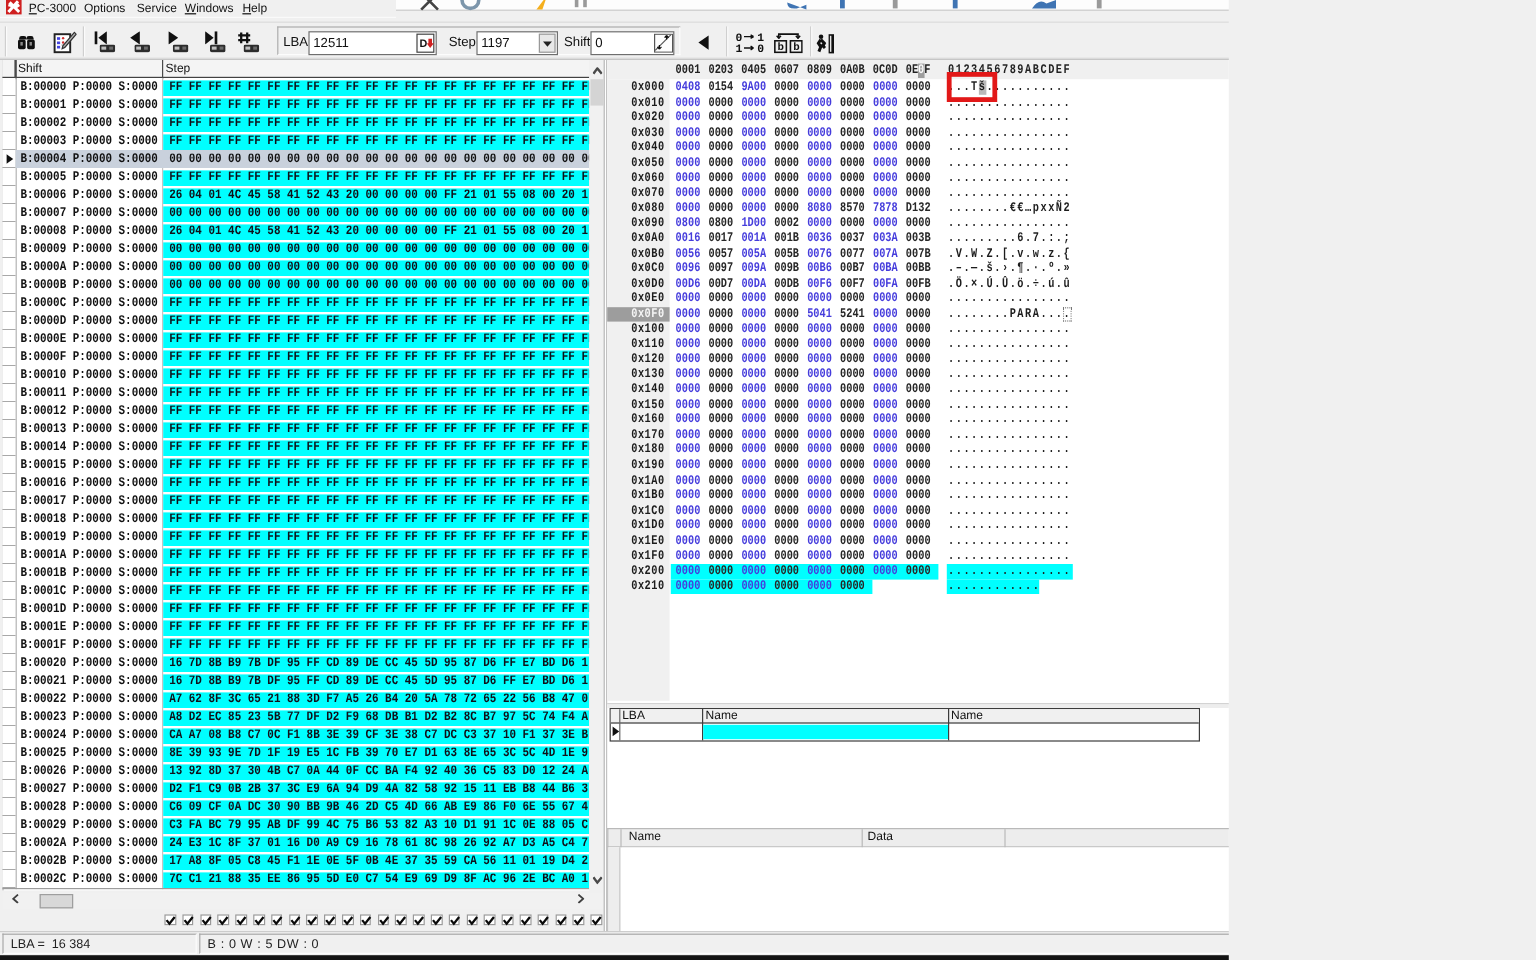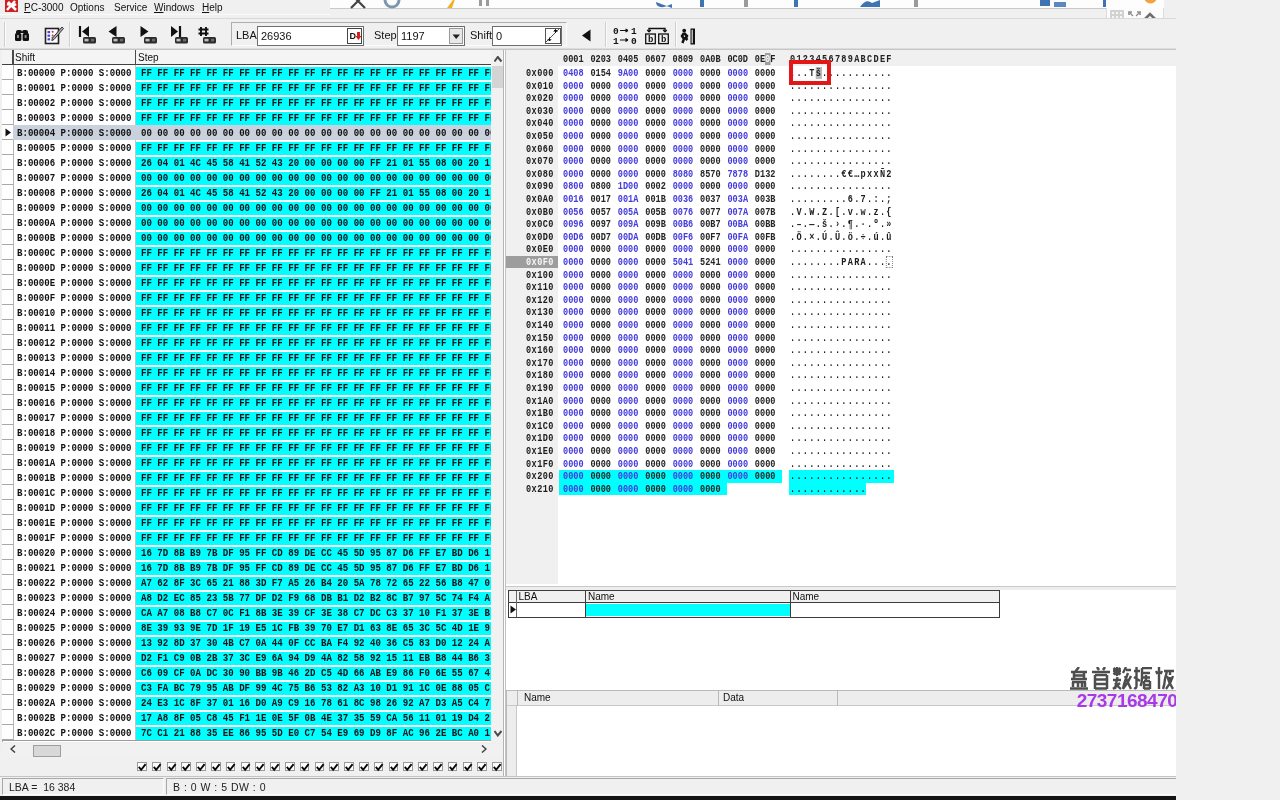--- a/index.html
+++ b/index.html
@@ -3,21 +3,21 @@
 *{margin:0;padding:0;box-sizing:border-box}
 html,body{width:1280px;height:800px;overflow:hidden;background:#f0f0f0;
  font-family:"Liberation Sans",sans-serif;}
 .ab{position:absolute}
 .mono{font-family:"Liberation Mono",monospace;font-weight:bold;white-space:pre}
 .hx{font-size:11px;line-height:12.58px;transform:scaleX(0.78);transform-origin:0 0}
 .lt{font-size:11px;line-height:11px;transform:scaleX(0.826);transform-origin:0 0}
 .w0{color:#453cdc}.w1{color:#262626}
 .lbl{font-size:11px;color:#111}
 </style></head><body>
-<div class="ab" style="left:0;top:0;width:1176px;height:800px;background:#f0f0f0;overflow:hidden">
+<div class="ab" style="left:0;top:0;width:1024px;height:800px;background:#f0f0f0;overflow:hidden">
 
 <div class="ab" style="left:5px;top:0;width:13px;height:12px;background:#cf2020">
       <svg width="13" height="12" style="position:absolute;left:0;top:0">
         <path d="M2 10 L10 1 M3 2 L11 10 M6 5 L2 4 M8 6 L11 4" stroke="#fff" stroke-width="2.5" fill="none"></path>
       </svg>
     </div>
 <div class="ab" style="left:24px;top:2px;font-size:10px;color:#111"><span style="text-decoration:underline">P</span>C-3000</div>
 <div class="ab" style="left:70px;top:2px;font-size:10px;color:#111">Options</div>
 <div class="ab" style="left:114px;top:2px;font-size:10px;color:#111">Service</div>
 <div class="ab" style="left:154px;top:2px;font-size:10px;color:#111"><span style="text-decoration:underline">W</span>indows</div>
@@ -139,21 +139,21 @@
       <path d="M3 1 L3 10 M8 1 L8 10 M0.5 3.5 L10.5 3.5 M0.5 7.5 L10.5 7.5" stroke="#111" stroke-width="1.9"></path>
     </svg>
 <svg class="ab" style="left:203px;top:37px" width="13" height="7">
       <rect x="0" y="0" width="13" height="6.5" rx="1.5" fill="#2c2c2c"></rect>
       <rect x="1.5" y="1.8" width="4" height="2.6" fill="#bfbfbf"></rect>
       <rect x="8" y="1.8" width="3.2" height="2.6" fill="#6a6a6a"></rect>
     </svg>
 <div class="ab" style="left:231px;top:22px;width:336px;height:24px;border:1px solid;border-color:#adadad #fcfcfc #fcfcfc #adadad"></div>
 <div class="ab lbl" style="left:236px;top:29px">LBA</div>
 <div class="ab" style="left:257px;top:26px;width:107px;height:20px;background:#fff;border:1px solid #6e6e6e"></div>
-<div class="ab lbl" style="left:261px;top:30px">26936</div>
+<div class="ab lbl" style="left:261px;top:30px">12511</div>
 <div class="ab" style="left:347px;top:28px;width:15px;height:16px;background:#fdfdfd;border:1px solid #444"></div>
 <div class="ab" style="left:349.5px;top:31px;font-size:9px;font-weight:bold;color:#111">D</div>
 <svg class="ab" style="left:356px;top:32px" width="6" height="9">
       <path d="M1 0 L4 0 L4 4 L5.5 4 L2.5 8 L-0.5 4 L1 4 Z" fill="#d02020"></path>
     </svg>
 <div class="ab lbl" style="left:374px;top:29px">Step</div>
 <div class="ab" style="left:397px;top:26px;width:68px;height:20px;background:#fff;border:1px solid #6e6e6e"></div>
 <div class="ab lbl" style="left:401px;top:30px">1197</div>
 <div class="ab" style="left:449px;top:28px;width:14px;height:16px;background:#e8e8e8;border:1px solid #999"></div>
 <svg class="ab" style="left:452px;top:34px" width="9" height="6">

